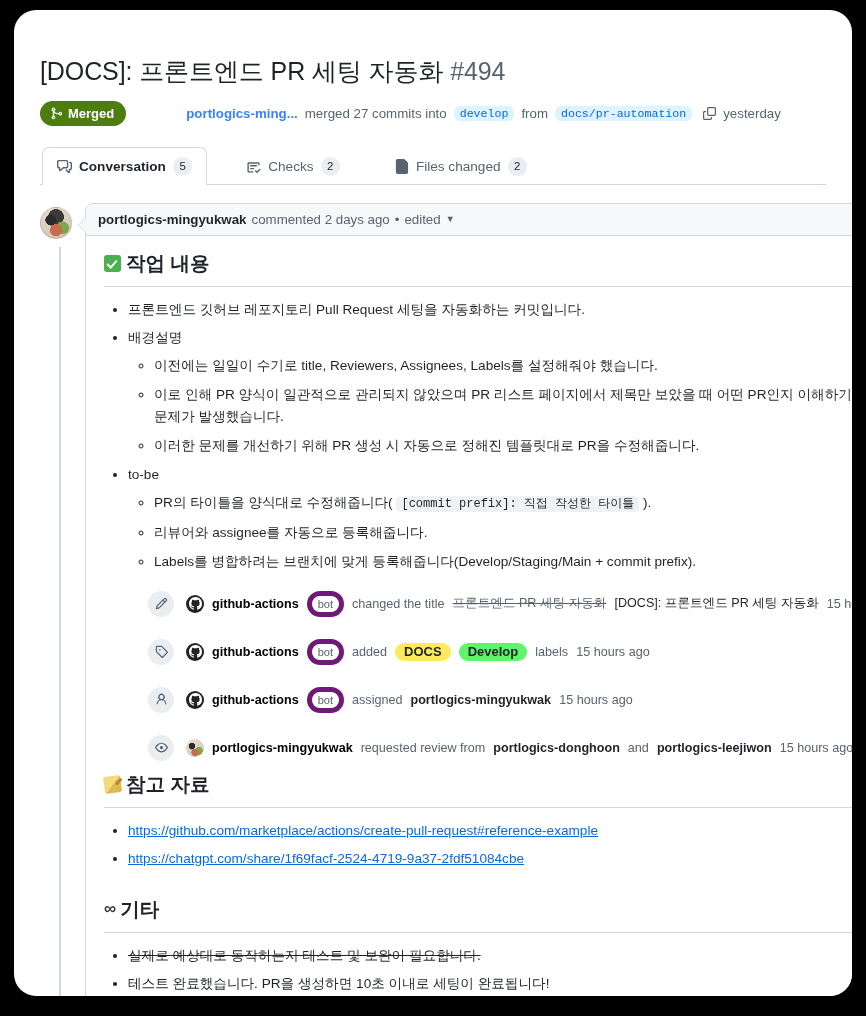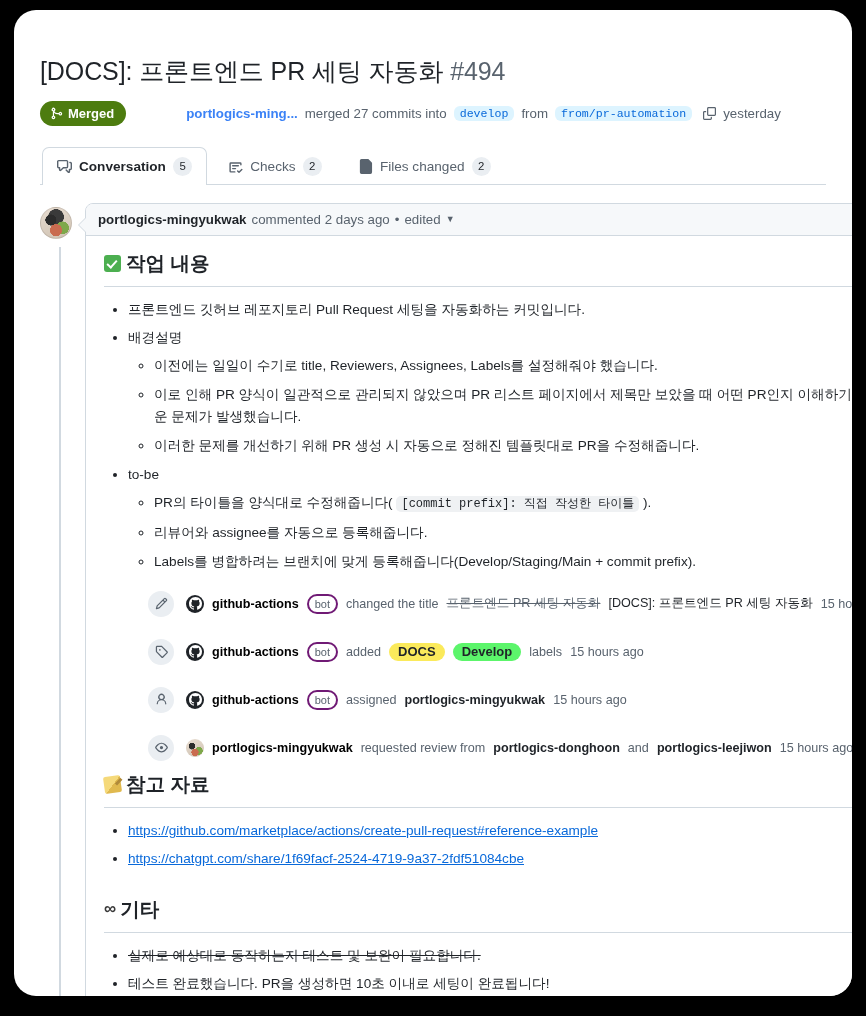--- a/index.html
+++ b/index.html
@@ -69,21 +69,21 @@
     padding: 1px 6px;
     font-family: "Liberation Mono", monospace;
     font-size: 11.6px;
   }
   .copy-icon { margin-left: 4px; color: #59636e; display: inline-flex; }
 
   
   .tabs {
     display: flex;
     align-items: flex-end;
-    gap: 6px;
+    gap: 24px;
     margin-top: 20px;
     border-bottom: 1px solid #d1d9e0;
     padding-left: 2px;
   }
   .tab {
     display: flex;
     align-items: center;
     gap: 7px;
     padding: 9px 14px;
     font-size: 13.6px;
@@ -308,21 +308,21 @@
     border-radius: 50%;
     flex: 0 0 18px;
     background:
       radial-gradient(circle at 50% 74%, #c96b4f 0 22%, transparent 23%),
       radial-gradient(circle at 33% 40%, #2b2b2b 0 20%, transparent 21%),
       radial-gradient(circle at 72% 66%, #7ea84a 0 21%, transparent 22%),
       linear-gradient(160deg, #e8ddd1, #cfc2b2);
   }
   .ev-actor { color: #000000; font-weight: 700; }
   .bot-chip {
-    border: 2px solid #701a75;
+    border: 5px solid #701a75;
     border-radius: 999px;
     padding: 0 6px;
     font-size: 11px;
     color: #59636e;
     line-height: 16px;
     display: inline-block;
   }
   .ev-strong { color: #1f2328; font-weight: 600; }
   .ev-title-old { color: #59636e; text-decoration: line-through; }
   .ev-title-new { color: #1f2328; }
@@ -349,21 +349,21 @@
         <svg width="13" height="13" viewBox="0 0 16 16" fill="currentColor" aria-hidden="true">
               <path d="M5.45 5.154A4.25 4.25 0 0 0 9.25 7.5h1.378a2.251 2.251 0 1 1 0 1.5H9.25A5.73 5.73 0 0 1 5 7.123v3.505a2.25 2.25 0 1 1-1.5 0V5.372a2.25 2.25 0 1 1 1.95-.218ZM4.25 13.5a.75.75 0 1 0 0-1.5.75.75 0 0 0 0 1.5Zm8.5-4.5a.75.75 0 1 0 0-1.5.75.75 0 0 0 0 1.5ZM5 3.25a.75.75 0 1 0-1.5 0 .75.75 0 0 0 1.5 0Z"></path>
             </svg>
       </span>
       <span>Merged</span>
     </span>
     <span class="meta-user">portlogics-ming...</span>
     <span>merged 27 commits into</span>
     <span class="branch-chip">develop</span>
     <span>from</span>
-    <span class="branch-chip">from/pr-automation</span>
+    <span class="branch-chip">docs/pr-automation</span>
     <span class="copy-icon">
       <svg width="13" height="13" viewBox="0 0 16 16" fill="currentColor" aria-hidden="true">
             <path d="M0 6.75C0 5.784.784 5 1.75 5h1.5a.75.75 0 0 1 0 1.5h-1.5a.25.25 0 0 0-.25.25v7.5c0 .138.112.25.25.25h7.5a.25.25 0 0 0 .25-.25v-1.5a.75.75 0 0 1 1.5 0v1.5A1.75 1.75 0 0 1 9.25 16h-7.5A1.75 1.75 0 0 1 0 14.25Z"></path>
             <path d="M5 1.75C5 .784 5.784 0 6.75 0h7.5C15.216 0 16 .784 16 1.75v7.5A1.75 1.75 0 0 1 14.25 11h-7.5A1.75 1.75 0 0 1 5 9.25Zm1.75-.25a.25.25 0 0 0-.25.25v7.5c0 .138.112.25.25.25h7.5a.25.25 0 0 0 .25-.25v-7.5a.25.25 0 0 0-.25-.25Z"></path>
           </svg>
     </span>
     <span>yesterday</span>
   </div>
 
   <div class="tabs">

